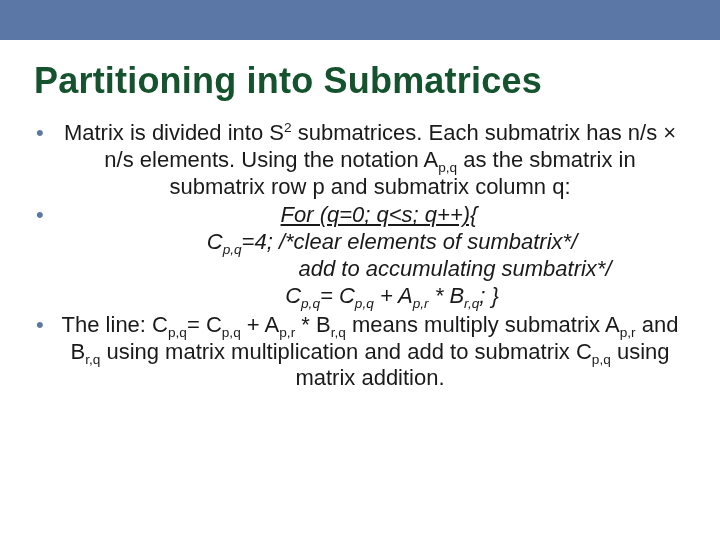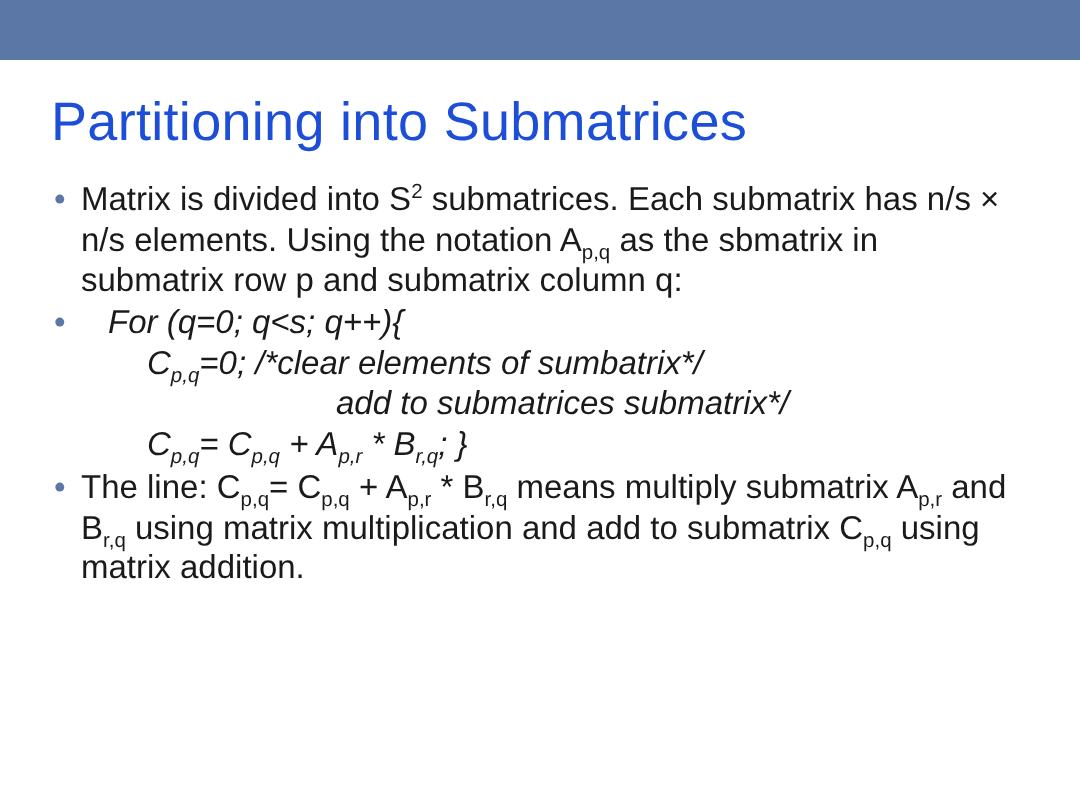--- a/index.html
+++ b/index.html
@@ -15,22 +15,22 @@
   .topbar {
     width: 100%;
     height: 40px;
     background: #5b77a5;
   }
   .slide {
     padding: 14px 34px 0 34px;
   }
   .title {
     font-size: 36px;
-    font-weight: 400;
-    color: #1d4ed8;
+    font-weight: 700;
+    color: #14532d;
     margin: 6px 0 18px 0;
     letter-spacing: 0.2px;
   }
   ul.bullets {
     list-style: none;
     margin: 0;
     padding: 0;
   }
   ul.bullets > li {
     position: relative;
@@ -43,33 +43,34 @@
     content: "•";
     position: absolute;
     left: 2px;
     top: 0;
     color: #5b77a5;
     font-size: 22px;
     line-height: 1.22;
   }
   ul.bullets > li .body {
     display: block;
+    text-align: center;
   }
   .italic { font-style: italic; }
   .sup {
     font-size: 0.62em;
     vertical-align: super;
     line-height: 0;
   }
   .sub {
     font-size: 0.62em;
     vertical-align: sub;
     line-height: 0;
   }
-  .ind1 { padding-left: 18px; display: block; }
+  .ind1 { padding-left: 18px; display: block; text-decoration: underline; }
   .ind2 { padding-left: 44px; display: block; }
   .ind3 { padding-left: 170px; display: block; }
 </style>
 </head>
 <body>
 
 <div class="topbar"></div>
 
 <div class="slide">
 
@@ -80,23 +81,23 @@
     <li>
       <span class="body">
         <span>Matrix is divided into S</span><span class="sup">2</span><span> submatrices. Each submatrix has n/s × n/s elements. Using the notation A</span><span class="sub">p,q</span><span> as the sbmatrix in submatrix row p and submatrix column q:</span>
       </span>
     </li>
 
     <li>
       <span class="body italic">
         <span class="ind1">For (q=0; q&lt;s; q++){</span>
         <span class="ind2">
-          <span>C</span><span class="sub">p,q</span><span>=0; /*clear elements of sumbatrix*/</span>
+          <span>C</span><span class="sub">p,q</span><span>=4; /*clear elements of sumbatrix*/</span>
         </span>
-        <span class="ind3">add to submatrices submatrix*/</span>
+        <span class="ind3">add to accumulating sumbatrix*/</span>
         <span class="ind2">
           <span>C</span><span class="sub">p,q</span><span>= C</span><span class="sub">p,q</span><span> + A</span><span class="sub">p,r</span><span> * B</span><span class="sub">r,q</span><span>; }</span>
         </span>
       </span>
     </li>
 
     <li>
       <span class="body">
         <span>The line: C</span><span class="sub">p,q</span><span>= C</span><span class="sub">p,q</span><span> + A</span><span class="sub">p,r</span><span> * B</span><span class="sub">r,q</span><span> means multiply submatrix A</span><span class="sub">p,r</span><span> and B</span><span class="sub">r,q</span><span> using matrix multiplication and add to submatrix C</span><span class="sub">p,q</span><span> using matrix addition.</span>
       </span>

